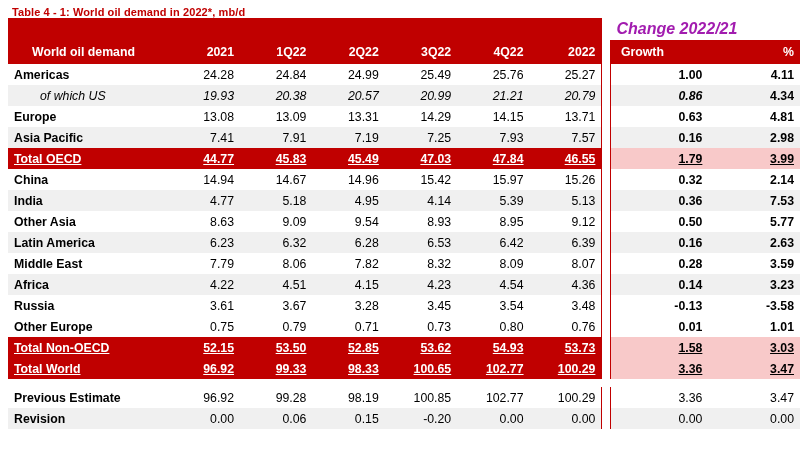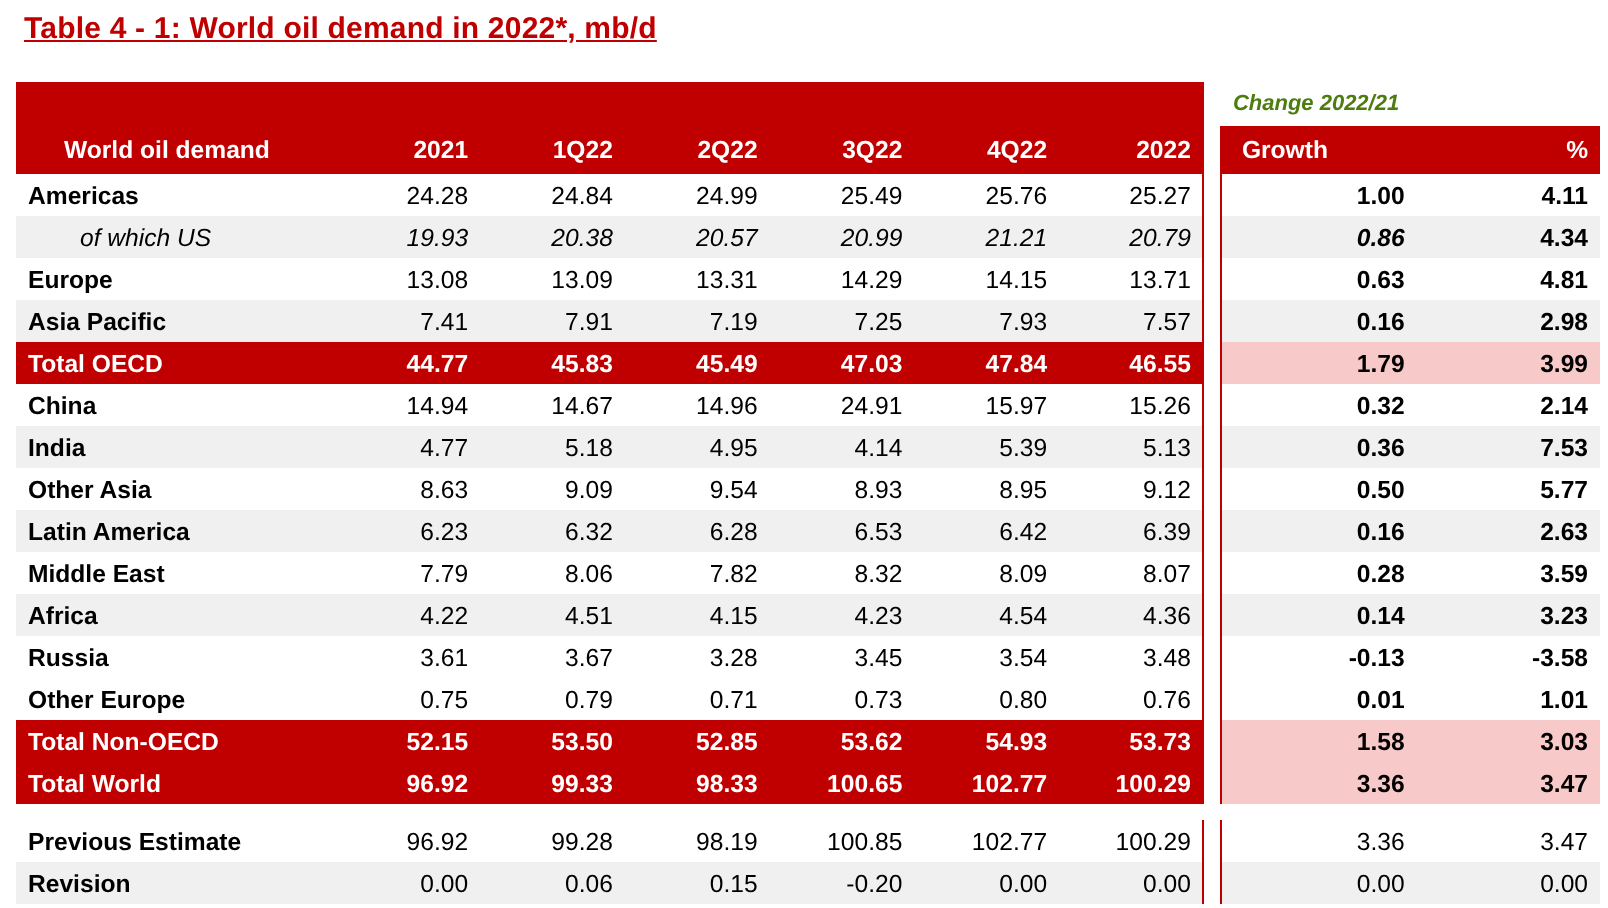--- a/index.html
+++ b/index.html
@@ -16,25 +16,24 @@
   }
   .page {
     position: relative;
     width: 804px;
     height: 454px;
     padding: 0;
     box-sizing: border-box;
   }
   .title {
     color: #c00000;
-    font-size: 15px;
-    font-weight: bold;
-    padding: 6px 0 18px 12px;
+    font-size: 11px;
+    font-weight: bold;
+    padding: 6px 0 0 12px;
     letter-spacing: 0.1px;
-    text-decoration: underline;
   }
   table.oil {
     border-collapse: collapse;
     width: 792px;
     margin-left: 8px;
     table-layout: fixed;
     font-size: 12.3px;
   }
   table.oil td, table.oil th {
     padding: 2px 6px;
@@ -50,24 +49,24 @@
   
   .hdr-top td {
     background: #ffffff;
     border: none;
     height: 18px;
   }
   .hdr-top td.dark {
     background: #c00000;
   }
   .chg-title {
-    color: #4d7c0f;
+    color: #a21caf;
     font-style: italic;
     font-weight: bold;
-    font-size: 11px;
+    font-size: 16px;
     text-align: left;
     padding-left: 10px;
   }
   .hdr-main td {
     background: #c00000;
     color: #ffffff;
     font-weight: bold;
     height: 20px;
   }
   .hdr-main td.lbl { text-align: left; padding-left: 24px; }
@@ -92,20 +91,21 @@
     border-left: 1px solid #c00000;
     border-right: 1px solid #c00000;
     padding: 0;
   }
   tr.white td { background: #ffffff; }
   tr.grey td { background: #f0f0f0; }
   tr.total td {
     background: #c00000;
     color: #ffffff;
     font-weight: bold;
+    text-decoration: underline;
   }
   tr.total td.pinkcell {
     background: #f8c9c9;
     color: #000000;
     font-weight: bold;
     margin-top: 40px;
   }
   tr.total td.gap { background: #ffffff !important; }
   tr.italic td.lbl {
     font-style: italic;
@@ -238,21 +238,21 @@
           <td class="num">46.55</td>
           <td class="gap"></td>
           <td class="chgnum pinkcell">1.79</td>
           <td class="pctnum pinkcell">3.99</td>
         </tr>
         <tr class="row white">
           <td class="lbl">China</td>
           <td class="num">14.94</td>
           <td class="num">14.67</td>
           <td class="num">14.96</td>
-          <td class="num">24.91</td>
+          <td class="num">15.42</td>
           <td class="num">15.97</td>
           <td class="num">15.26</td>
           <td class="gap"></td>
           <td class="chgnum">0.32</td>
           <td class="pctnum">2.14</td>
         </tr>
         <tr class="row grey">
           <td class="lbl">India</td>
           <td class="num">4.77</td>
           <td class="num">5.18</td>

